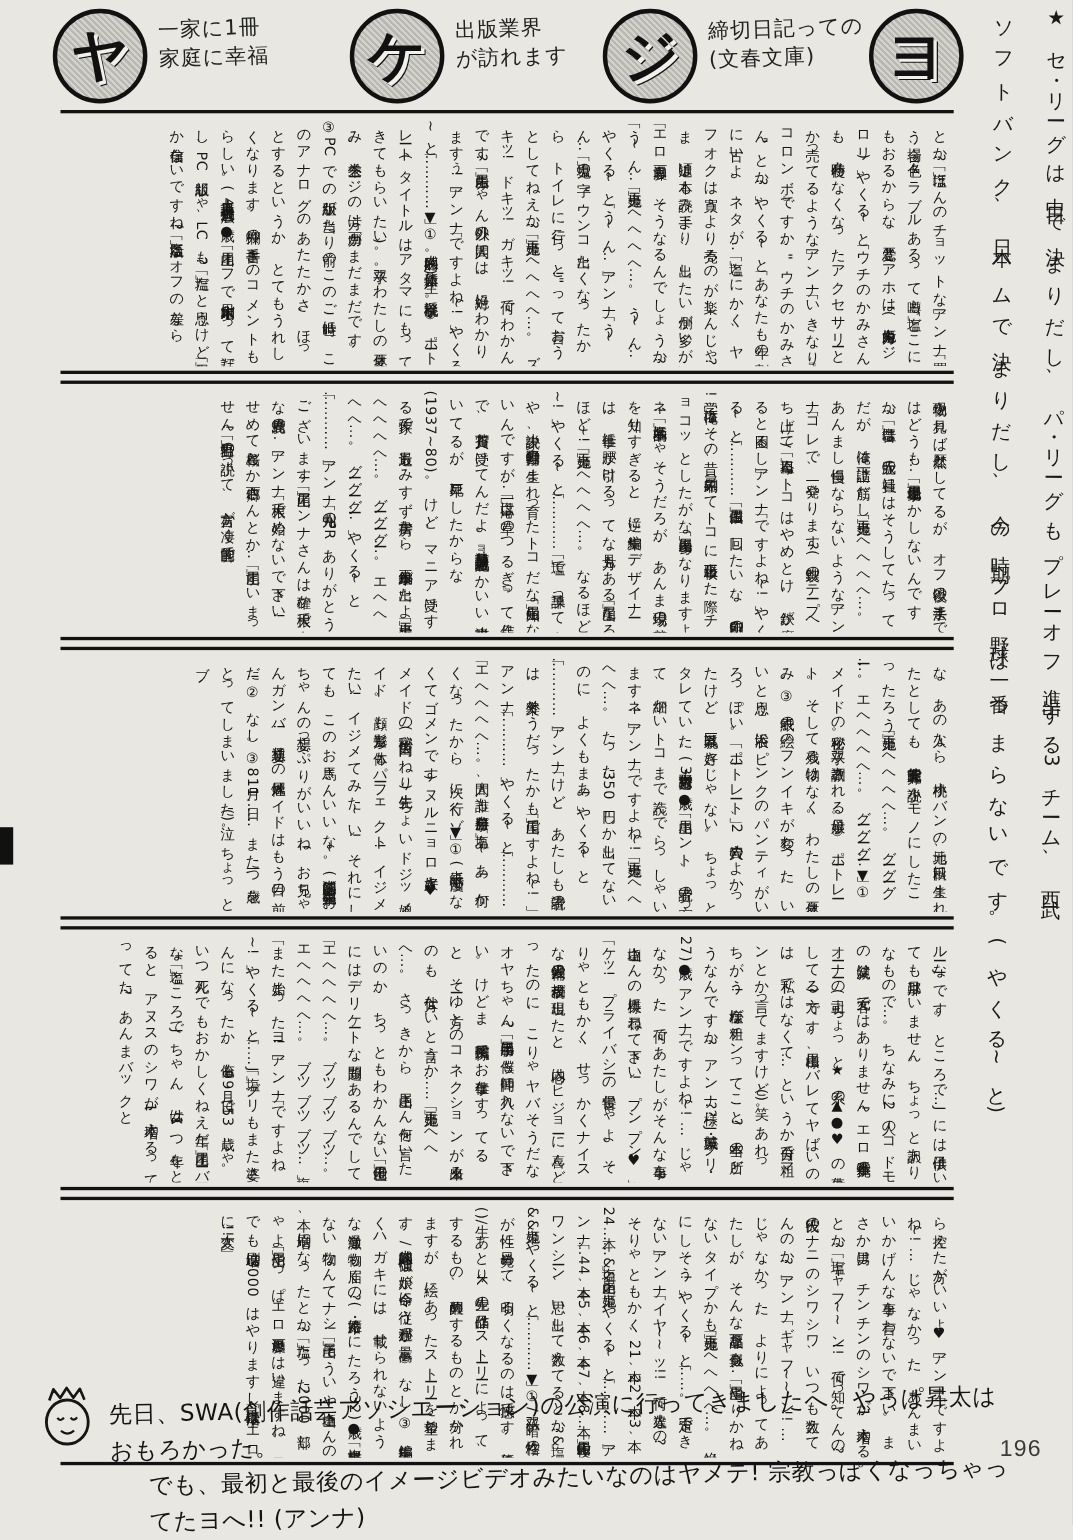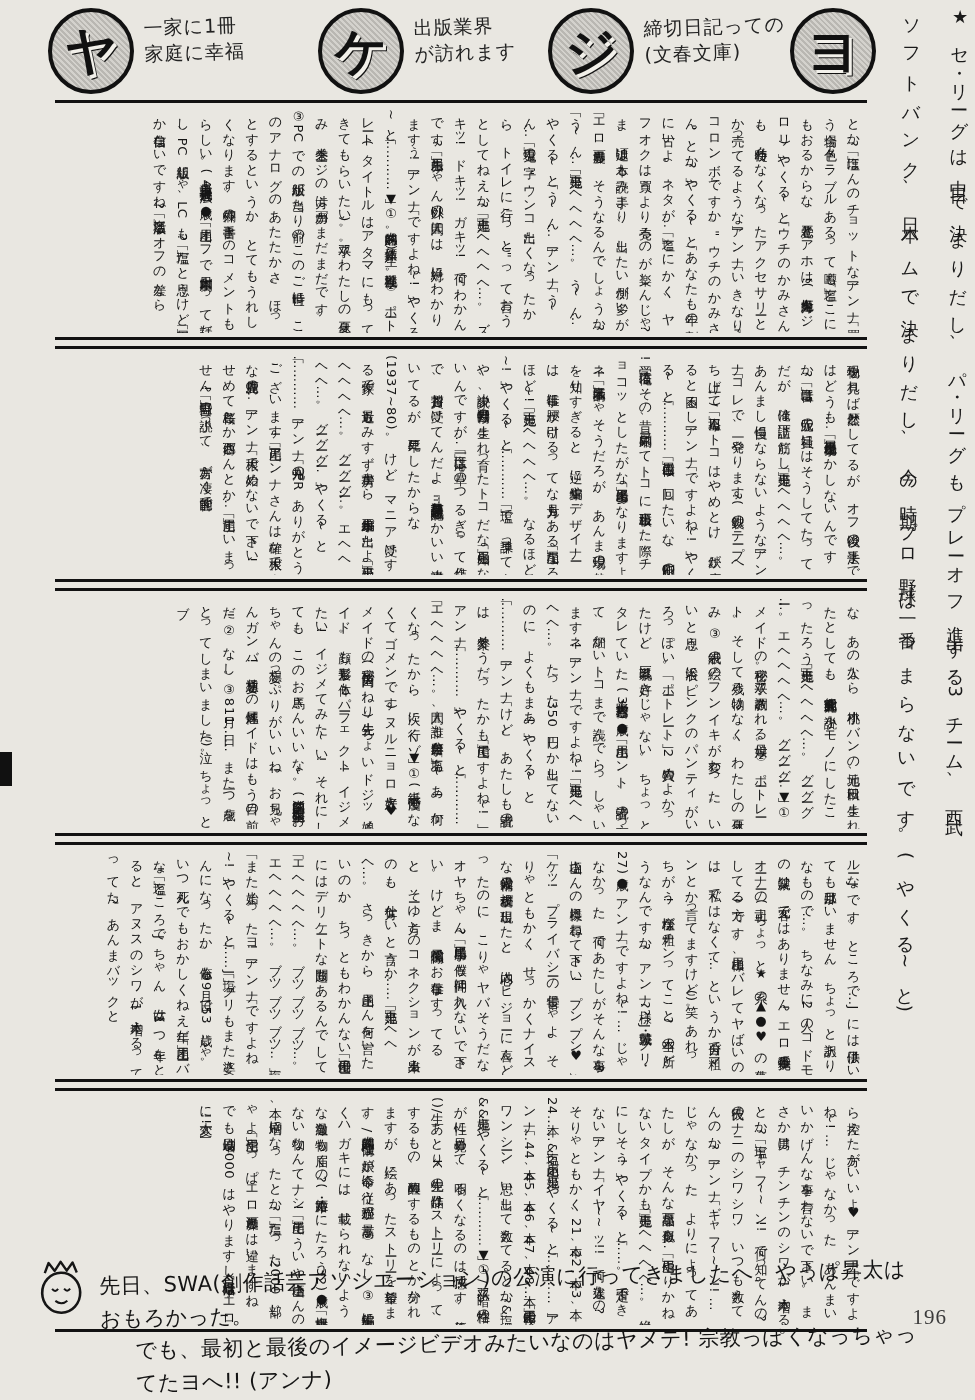--- a/index.html
+++ b/index.html
@@ -68,21 +68,21 @@
     position:absolute;left:40px;bottom:8px;width:880px;
     transform:rotate(-1.2deg);
   }
   .footer-line{font-size:21px;line-height:1.55;color:#141414;letter-spacing:0.5px;}
   .footer-line.l2{margin-left:35px;}
   .doodle{position:absolute;left:-4px;top:-12px;}
   .footer-text-wrap{margin-left:60px;}
   .page-number{
     position:absolute;right:28px;bottom:70px;
     font-size:21px;color:#3a3a3a;letter-spacing:1px;
-    font-family:Liberation Serif, serif;
+    font-family:Liberation Sans, sans-serif;
   }
   .edge-mark{
     position:absolute;left:0;top:752px;width:12px;height:34px;background:#111;
   }
 </style>
 </head>
 <body>
 
 <div class="page">
 

